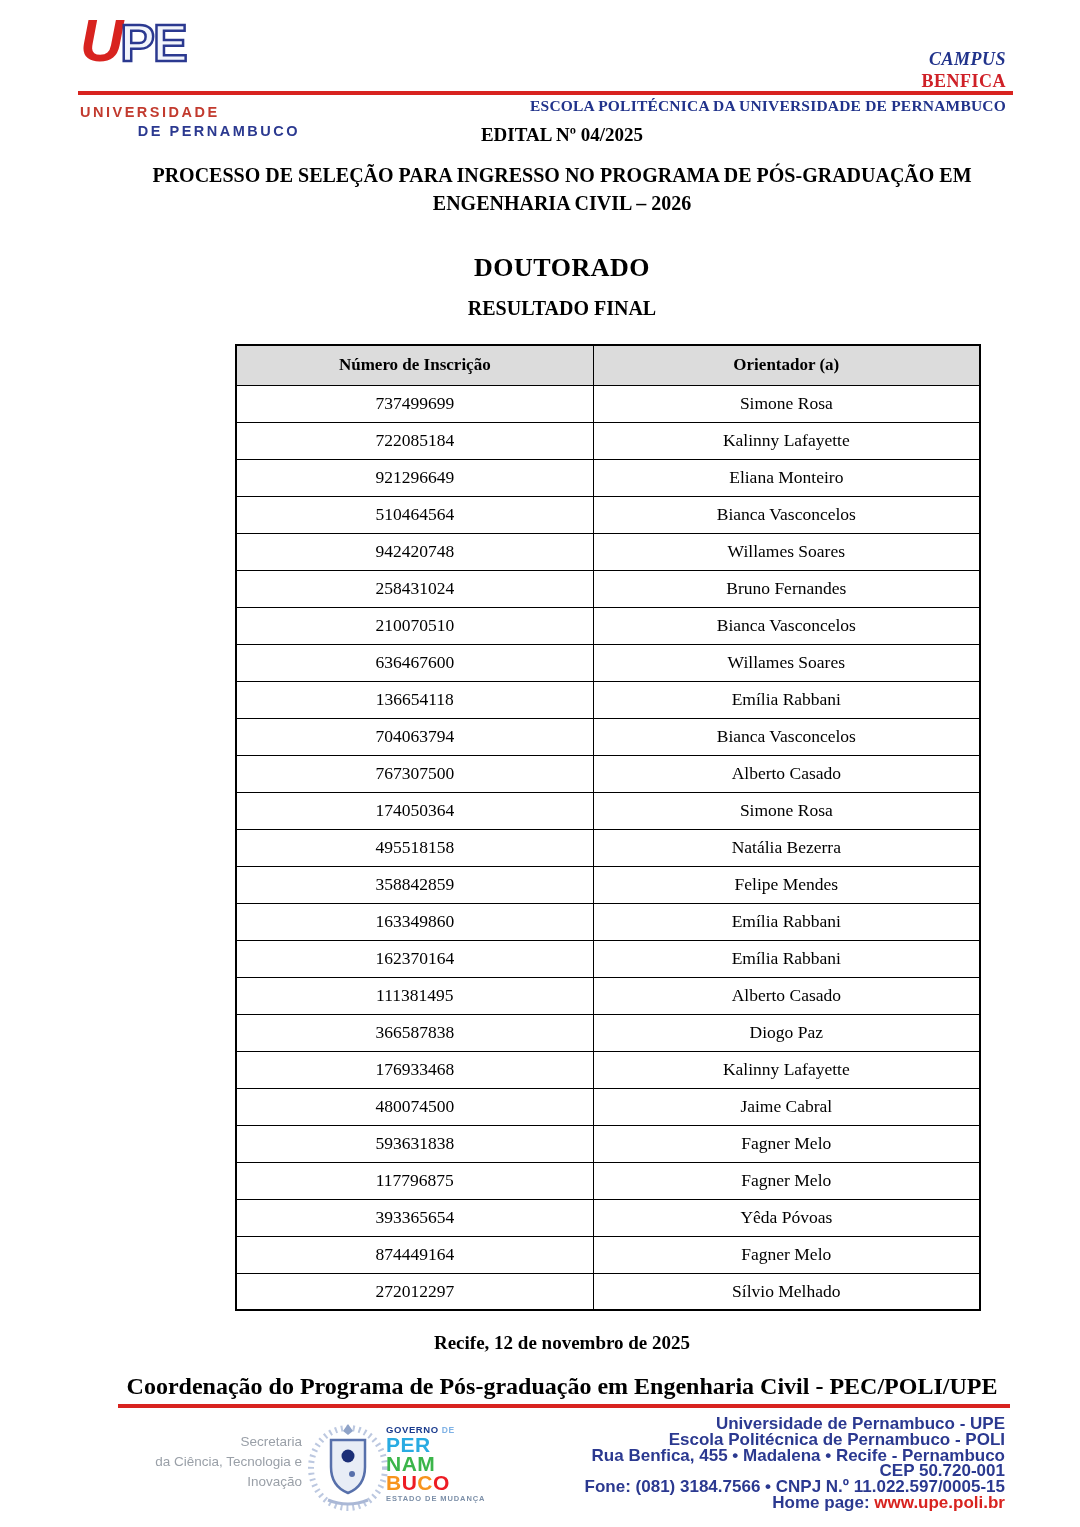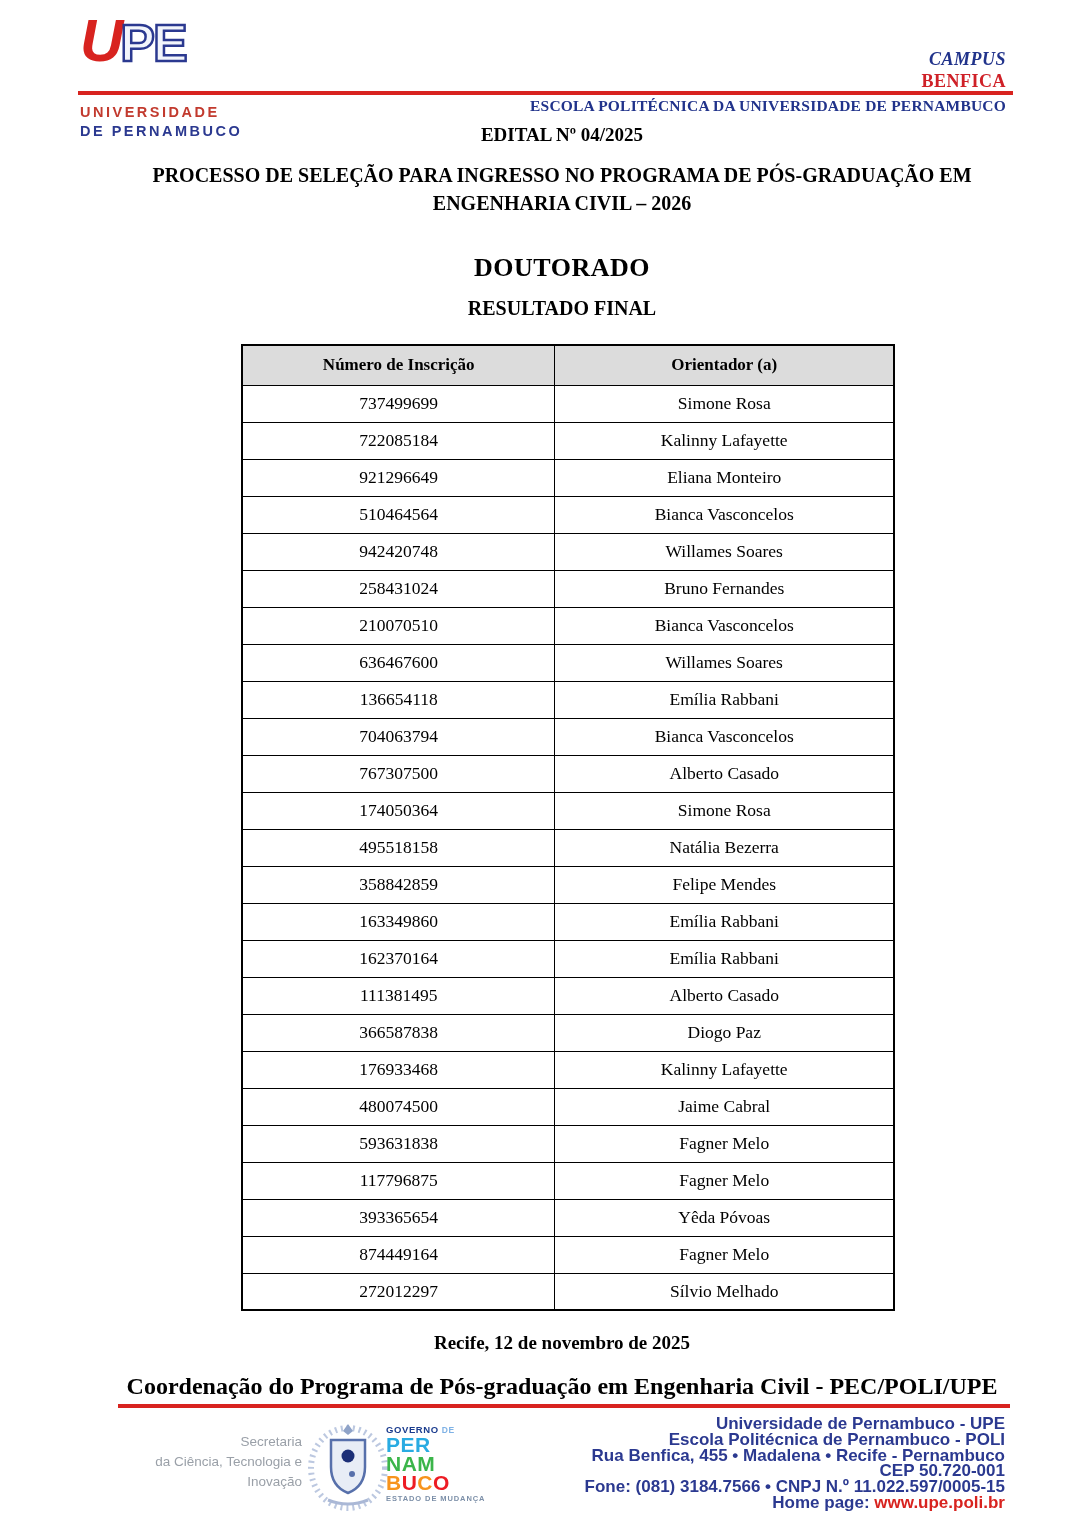--- a/index.html
+++ b/index.html
@@ -23,21 +23,21 @@
   }
   .logo-pe {
     font-size:52px; font-weight:800; letter-spacing:-2px;
     color:#f2f5fb; -webkit-text-stroke:2.5px #2b3990;
   }
   .logo-line1, .logo-line2 {
     font-family:"Liberation Sans", sans-serif; font-weight:700;
     font-size:14.5px; letter-spacing:2.5px; line-height:19px; white-space:nowrap;
   }
   .logo-line1 { color:#c23a2e; margin-top:18px; }
-  .logo-line2 { color:#2b3990; }
+  .logo-line2 { color:#2b3990;text-align:right; }
 
   .campus-label {
     position:absolute; top:49px; right:74px; text-align:right;
     font-size:18px; font-weight:700; font-style:italic; color:#21338b;
     letter-spacing:0.5px;
   }
   .campus-name {
     position:absolute; top:71px; right:74px; text-align:right;
     font-size:18px; font-weight:700; color:#cf2027; letter-spacing:0.5px;
   }
@@ -48,25 +48,24 @@
 
   
   .centerblock { position:absolute; left:84px; right:40px; text-align:center; }
   .edital-title   { top:124px; font-size:19px; font-weight:700; }
   .process-title  { top:161px; font-size:20px; font-weight:700; line-height:28px; }
   .level-title    { top:253px; font-size:26px; font-weight:700; letter-spacing:0.5px; }
   .result-title   { top:297px; font-size:20px; font-weight:700; }
 
   
   .results-table {
-    position:absolute; left:235px; top:344px; width:654px;
+    position:absolute; left:235px; top:344px; width:746px;
     border-collapse:collapse; table-layout:fixed;
     border:2px solid #000;
     font-size:17.5px;
-    margin-left:6px;
   }
   .results-table th, .results-table td {
     border:1px solid #000; text-align:center; vertical-align:middle;
     overflow:hidden; white-space:nowrap;
   }
   .results-table th {
     height:40px; background:#dcdcdc; font-weight:700; font-size:17px;
   }
   .results-table td { height:37px; background:#fff; font-weight:400; }
   .col-num { width:48%; }

